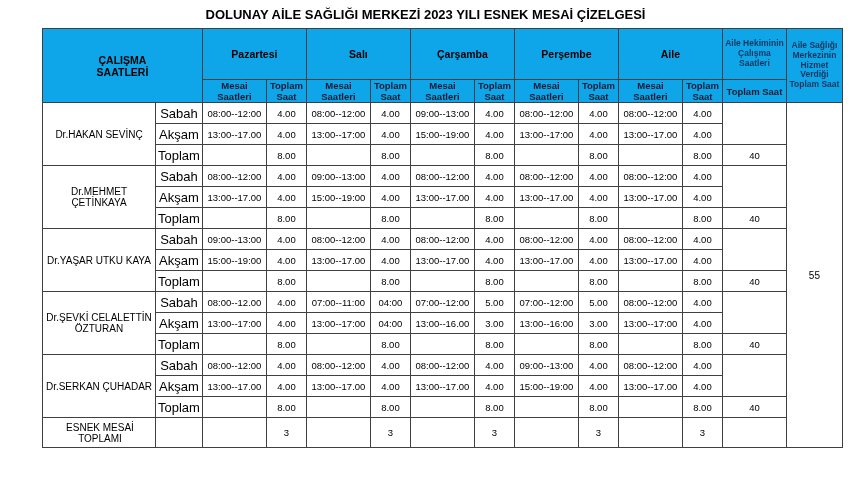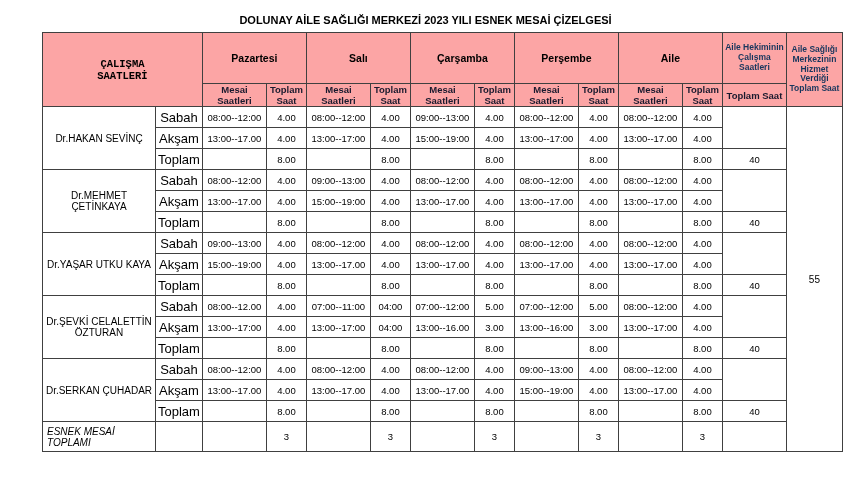--- a/index.html
+++ b/index.html
@@ -1,33 +1,33 @@
 <!DOCTYPE html>
 <html><head>
 <meta charset="utf-8">
 <style>
   html,body { margin:0; padding:0; background:#ffffff; }
   body { width:851px; height:482px; font-family:"Liberation Sans", sans-serif; color:#000; overflow:hidden; }
-  .title { text-align:center; font-weight:bold; font-size:11px; padding-top:14px; color:#000000; }
+  .title { text-align:center; font-weight:bold; font-size:13px; padding-top:7px; color:#000000; }
   table { border-collapse:collapse; table-layout:fixed; margin:6px 0 0 42px; }
   td,th { border:1px solid #404040; text-align:center; vertical-align:middle; font-size:9.5px; padding:0 2px; overflow:hidden; font-weight:normal; }
-  thead th { background:#fca5a5; }
-  th.corner-h { font-weight:bold; font-size:10.5px; white-space:pre-line; color:#000;font-family:Liberation Mono, monospace; }
+  thead th { background:#0ea5e9; }
+  th.corner-h { font-weight:bold; font-size:10.5px; white-space:pre-line; color:#000; }
   th.day-h { font-weight:bold; font-size:10.5px; height:50px; color:#000; }
   th.sub-h { height:20px; font-size:9.5px; color:#1a1a2e;font-weight:bold; }
   th.hek-h { font-weight:bold; font-size:8.5px; color:#17365d; line-height:1.15; }
   th.asm-h { font-weight:bold; font-size:8.5px; color:#17365d; line-height:1.15; }
   td.name { font-size:10px;margin-left:18px; }
   td.plabel { font-size:13px; }
   td.time { font-size:9.5px; }
   td.hours { font-size:9.5px; }
   .bold { font-weight:normal; }
   tr.sub-row td { height:20px; }
   tr.esnek-row td { height:29px; }
-  td.esnek-label { text-align:left; padding-left:4px; font-size:10px;font-style:italic; }
+  td.esnek-label { text-align:center; padding-left:4px; font-size:10px; }
   td.asm { font-weight:normal; font-size:10px; }
 </style>
 </head>
 <body>
 
 <div class="title">DOLUNAY AİLE SAĞLIĞI MERKEZİ 2023 YILI ESNEK MESAİ ÇİZELGESİ</div>
 
 <table>
   <colgroup>
     <col style="width:113px">

